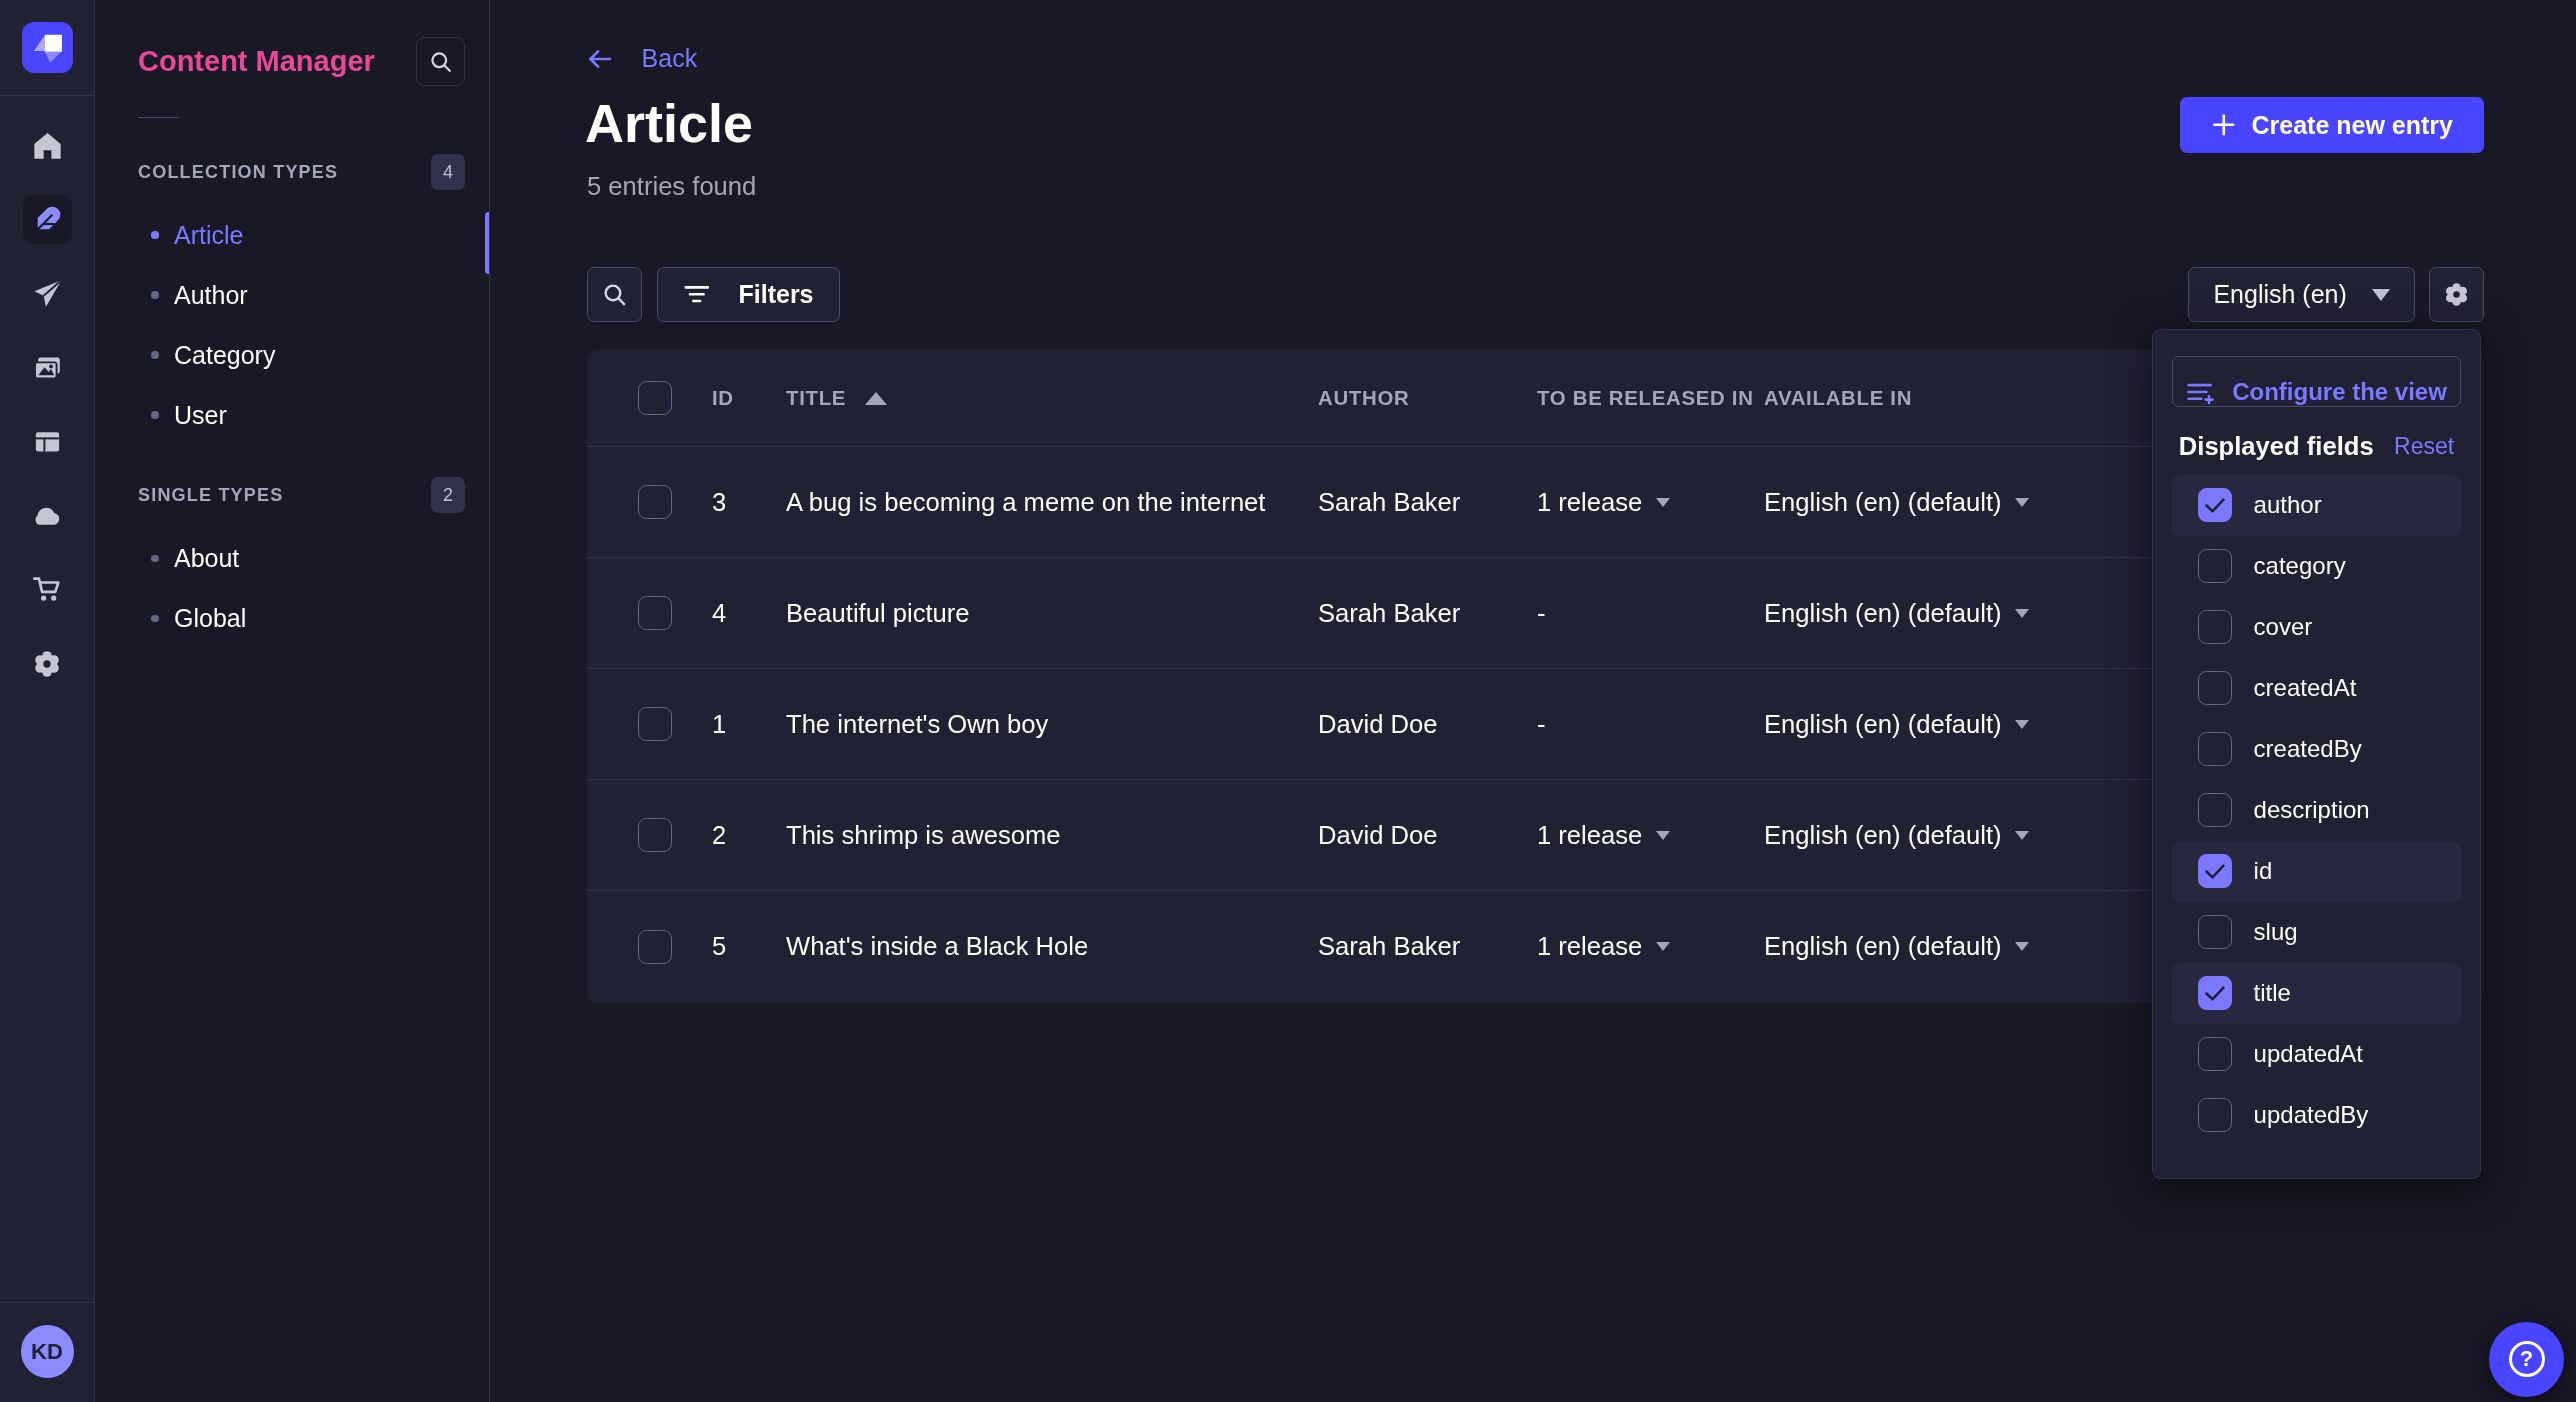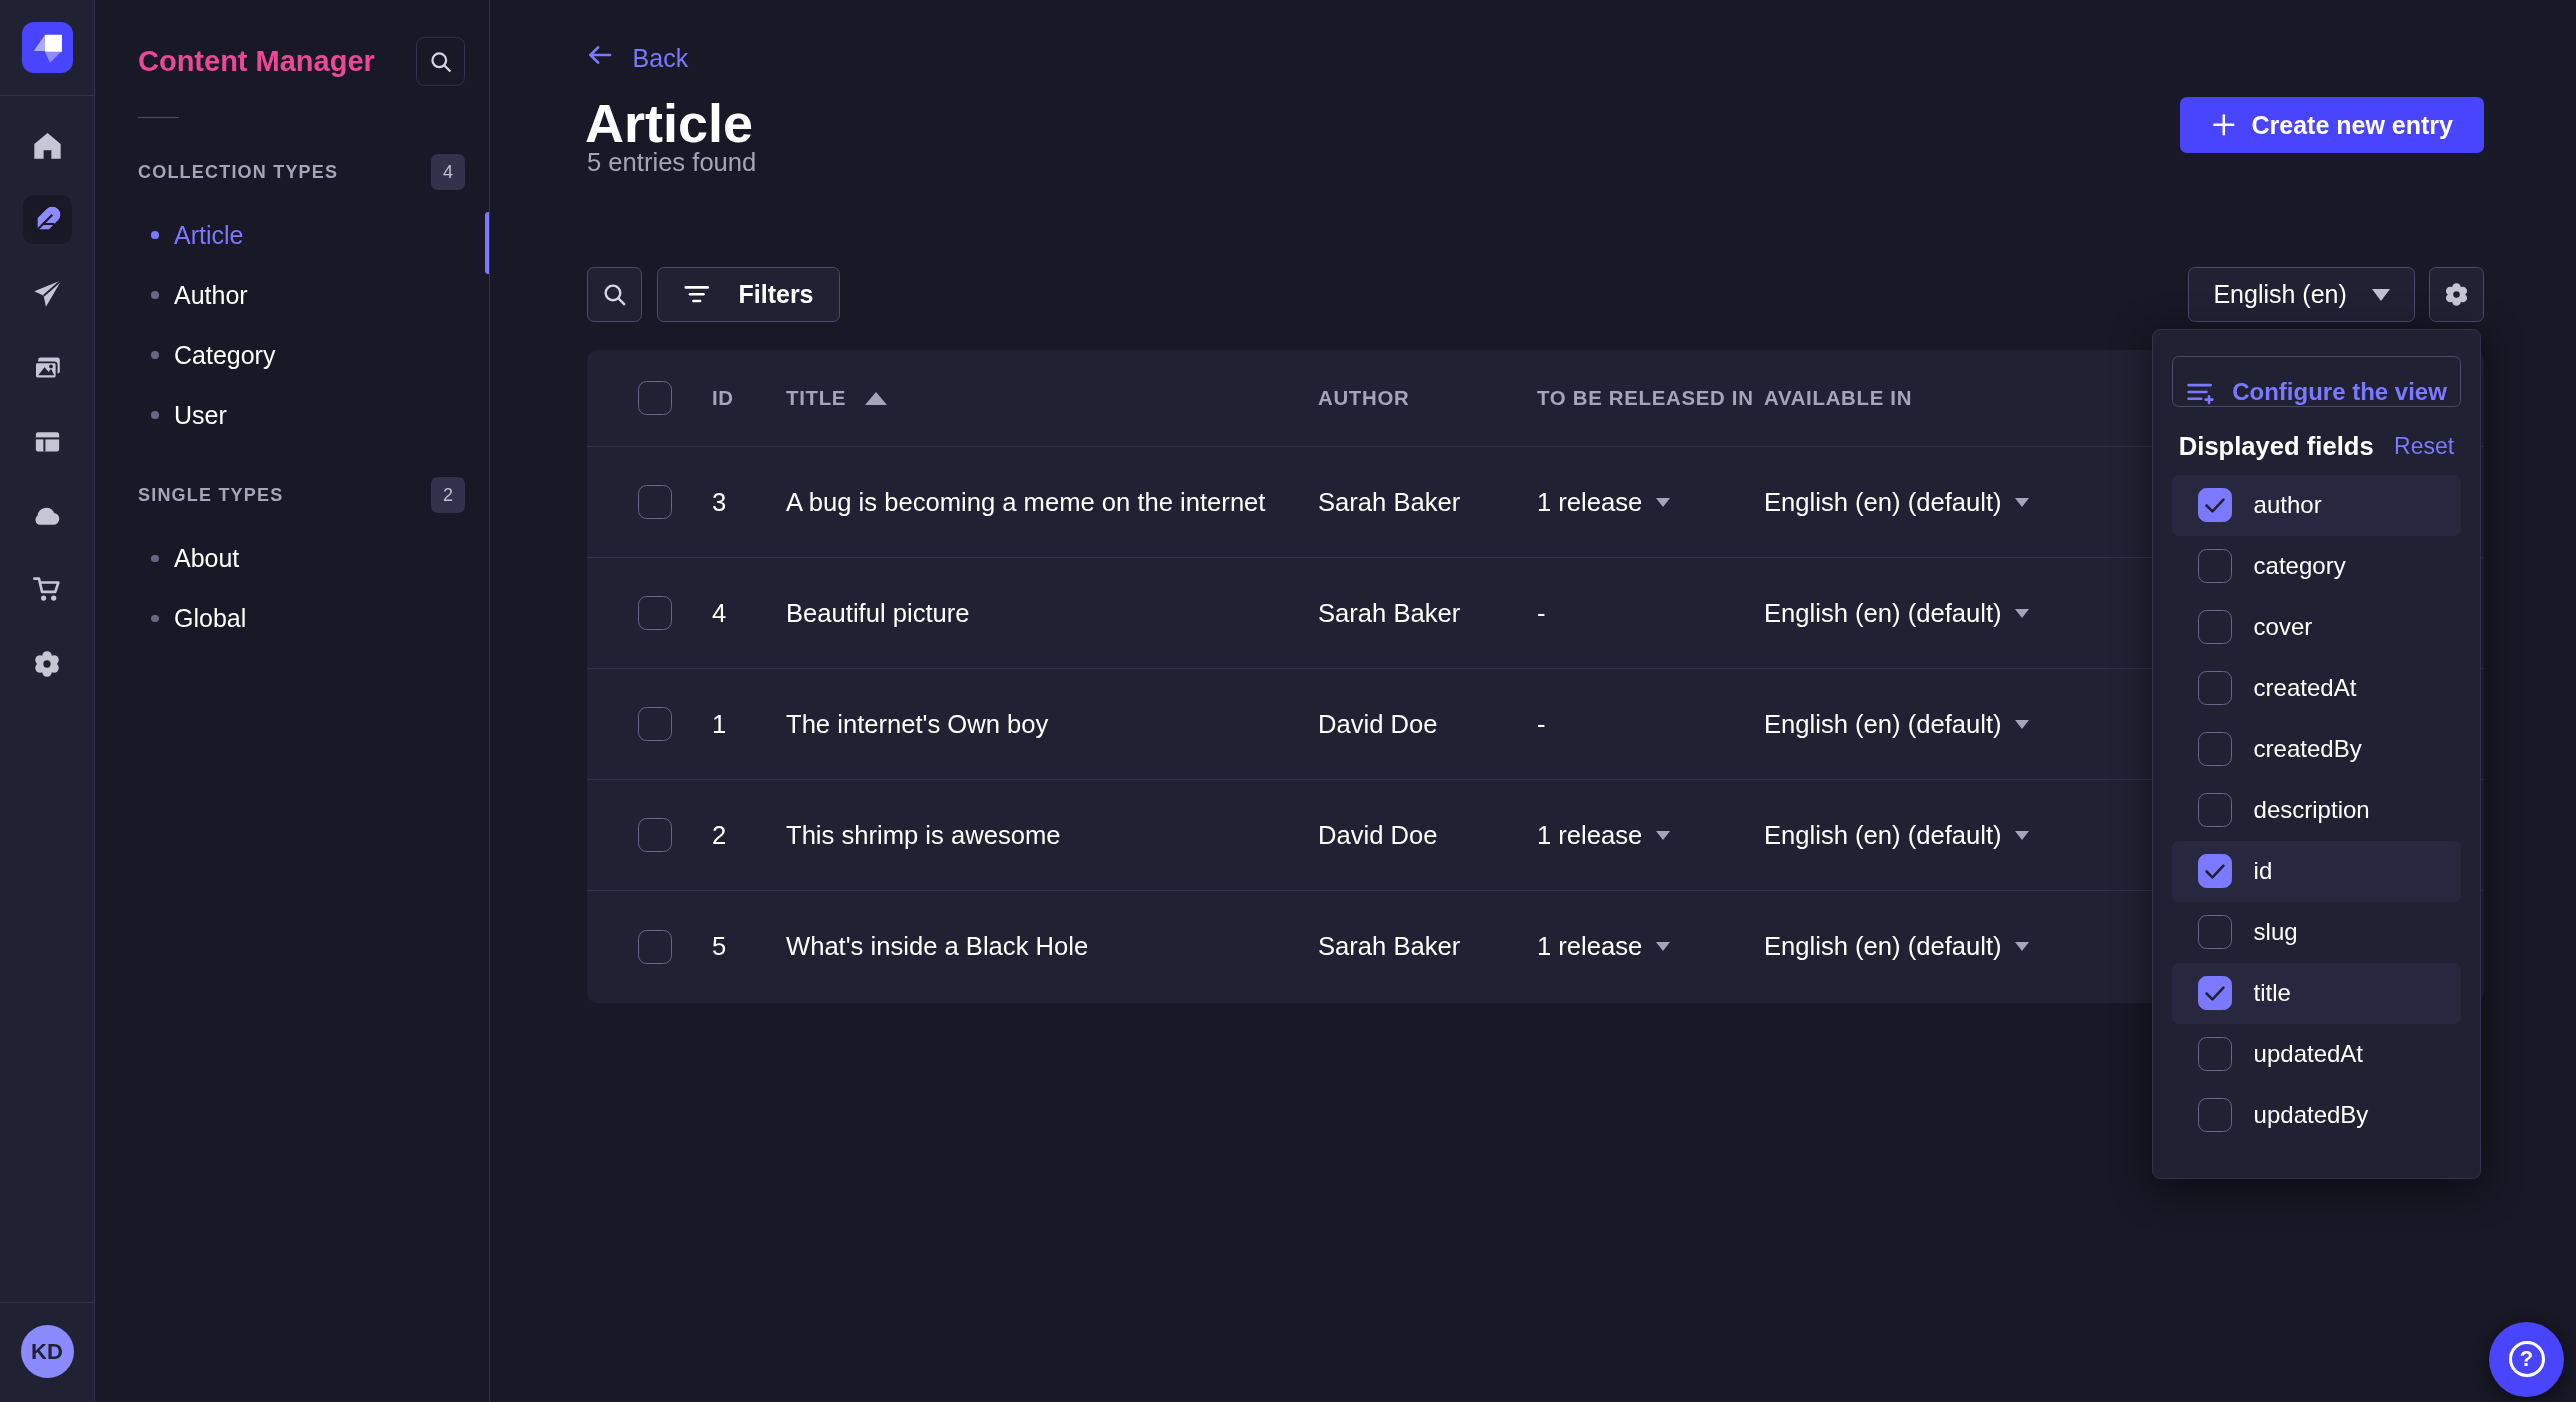--- a/index.html
+++ b/index.html
@@ -53,24 +53,24 @@
   .menu li { height:60px; display:flex; align-items:center; padding-left:56px; cursor:pointer; }
   .bullet { width:7.7px; height:7.7px; border-radius:50%; background:#666687; margin-right:15.3px; flex:none; }
   .menu-label { font-size:25px; color:#ffffff; }
   .menu li.active .bullet { background:#7b79ff; }
   .menu li.active .menu-label { color:#7b79ff; }
   .active-indicator { position:absolute; right:0; top:212px; width:4.3px; height:62px;
     background:#7b79ff; border-radius:3.4px 0 0 3.4px; }
 
   
   .main { position:absolute; left:491px; right:0; top:0; bottom:0; }
-  .back-row { position:absolute; left:96px; top:44px; display:flex; 
-    gap:20px; color:#7b79ff; font-size:25px; cursor:pointer; }
+  .back-row { position:absolute; left:96px; top:44px; display:flex; align-items:center;
+    gap:29px; color:#7b79ff; font-size:25px; cursor:pointer; }
   .page-title { position:absolute; left:94px; top:92px; font-size:54px; font-weight:bold; color:#fff; }
-  .subtitle { position:absolute; left:96px; top:148px; font-size:25.6px; color:#a5a5ba; }
+  .subtitle { position:absolute; left:96px; top:172px; font-size:25.6px; color:#a5a5ba; }
   .create-btn { position:absolute; top:97px; right:92px; height:56px; padding:0 31px;
     background:#4945ff; border:none; border-radius:6.8px; color:#ffffff; font-size:25px; font-weight:600;
     font-family:"Liberation Sans", sans-serif;
     display:flex; align-items:center; gap:15.3px; cursor:pointer; }
 
   .toolbar-left { position:absolute; left:96px; top:267px; display:flex; gap:15.3px; }
   .toolbar-right { position:absolute; right:92px; top:267px; display:flex; gap:13.6px; }
   .tool-btn { height:55px; background:#212134; border:0.9px solid #4a4a6a; border-radius:6.8px;
     color:#ffffff; display:flex; align-items:center; justify-content:center; cursor:pointer;
     font-family:"Liberation Sans", sans-serif; }

